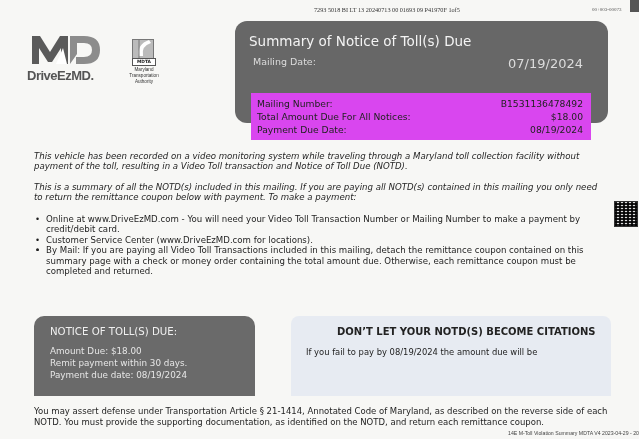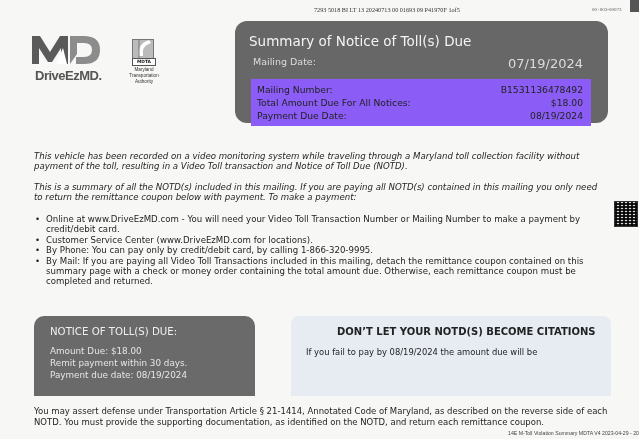--- a/index.html
+++ b/index.html
@@ -4,30 +4,30 @@
 <style>
   html, body { margin:0; padding:0; }
   body { width:639px; height:439px; background:#f7f7f5; position:relative; overflow:hidden;
          font-family:"DejaVu Sans", sans-serif; color:#1e1e1e; }
   .abs { position:absolute; }
   .topcode { top:6px; left:314px; font-family:"Liberation Serif", serif; font-size:6.2px; color:#333; white-space:nowrap; }
   .topcode2 { top:7px; left:592px; font-family:"Liberation Serif", serif; font-size:5px; color:#555; white-space:nowrap; }
   .corner { top:0; right:0; width:9px; height:12px; background:#555; }
 
   .logo-md { left:32px; top:34px; width:70px; height:30px; }
-  .logo-text { left:27px; top:68px; font-family:"Liberation Sans", sans-serif; font-weight:bold; font-size:13px; color:#555; letter-spacing:-0.5px;margin-left:8px; }
+  .logo-text { left:27px; top:68px; font-family:"Liberation Sans", sans-serif; font-weight:bold; font-size:13px; color:#555; letter-spacing:-0.5px; }
   .mdta-box { left:132px; top:39px; width:20px; height:18px; border:1px solid #777; background:#bbb; }
   .mdta-label { left:132px; top:58px; width:22px; height:6px; border:1px solid #555; font-size:4.4px; font-weight:bold; text-align:center; line-height:6px; background:#fff; }
   .mdta-name { left:120px; top:67px; width:48px; font-family:"Liberation Sans", sans-serif; font-size:4.6px; text-align:center; line-height:5.8px; color:#333; }
 
   .summary { left:235px; top:21px; width:373px; height:102px; background:#676767; border-radius:12px; }
   .summary .title { position:absolute; left:14px; top:12px; font-size:13.5px; color:#f4f4f4; white-space:nowrap; }
   .summary .mlabel { position:absolute; left:18px; top:35px; font-size:9.5px; color:#dcdcdc; }
   .summary .mval { position:absolute; right:25px; top:35px; font-size:13px; color:#dcdcdc;margin-left:9px; }
-  .summary .inner { position:absolute; left:16px; top:58px; width:340px; height:47px; background:#8b5cf6; }
+  .summary .inner { position:absolute; left:16px; top:72px; width:340px; height:47px; background:#d946ef; }
   .inner .row { position:absolute; left:6px; right:8px; height:13px; font-size:9.2px; color:#222; }
   .inner .row span.v { position:absolute; right:0; }
 
   .para { left:34px; width:570px; font-size:8.6px; line-height:10.4px; color:#1e1e1e;font-style:italic; }
   ul.bullets { position:absolute; left:34px; top:214px; width:570px; margin:0; padding:0; list-style:none; font-size:8.6px; line-height:10.4px; }
   ul.bullets li { position:relative; padding-left:12px; }
   ul.bullets li .dot { position:absolute; left:1px; top:0; }
 
   .qr { left:614px; top:201px; width:22px; height:24px;
         background-image: repeating-linear-gradient(0deg,#222 0 2px,#eee 2px 3px), repeating-linear-gradient(90deg,#222 0 2px,#eee 2px 4px);
@@ -85,21 +85,21 @@
     </div>
   </div>
 </div>
 
 <div class="abs para" style="top:151px">This vehicle has been recorded on a video monitoring system while traveling through a Maryland toll collection facility without payment of the toll, resulting in a Video Toll transaction and Notice of Toll Due (NOTD).</div>
 <div class="abs para" style="top:182px">This is a summary of all the NOTD(s) included in this mailing. If you are paying all NOTD(s) contained in this mailing you only need to return the remittance coupon below with payment. To make a payment:</div>
 
 <ul class="bullets">
   <li><span class="dot">•</span><span>Online at www.DriveEzMD.com - You will need your Video Toll Transaction Number or Mailing Number to make a payment by credit/debit card.</span></li>
   <li><span class="dot">•</span><span>Customer Service Center (www.DriveEzMD.com for locations).</span></li>
-  <li><span class="dot">•</span><span>By Phone: You can pay only by credit/debit card, by calling 1-866-320-9995.</span></li>
+  <li><span class="dot">•</span></li>
   <li><span class="dot">•</span><span>By Mail: If you are paying all Video Toll Transactions included in this mailing, detach the remittance coupon contained on this summary page with a check or money order containing the total amount due. Otherwise, each remittance coupon must be completed and returned.</span></li>
 </ul>
 
 <div class="abs qr"></div>
 
 <div class="abs notice">
   <div class="h">NOTICE OF TOLL(S) DUE:</div>
   <div class="l" style="top:30px">Amount Due: $18.00</div>
   <div class="l" style="top:42px">Remit payment within 30 days.</div>
   <div class="l" style="top:54px">Payment due date:  08/19/2024</div>

